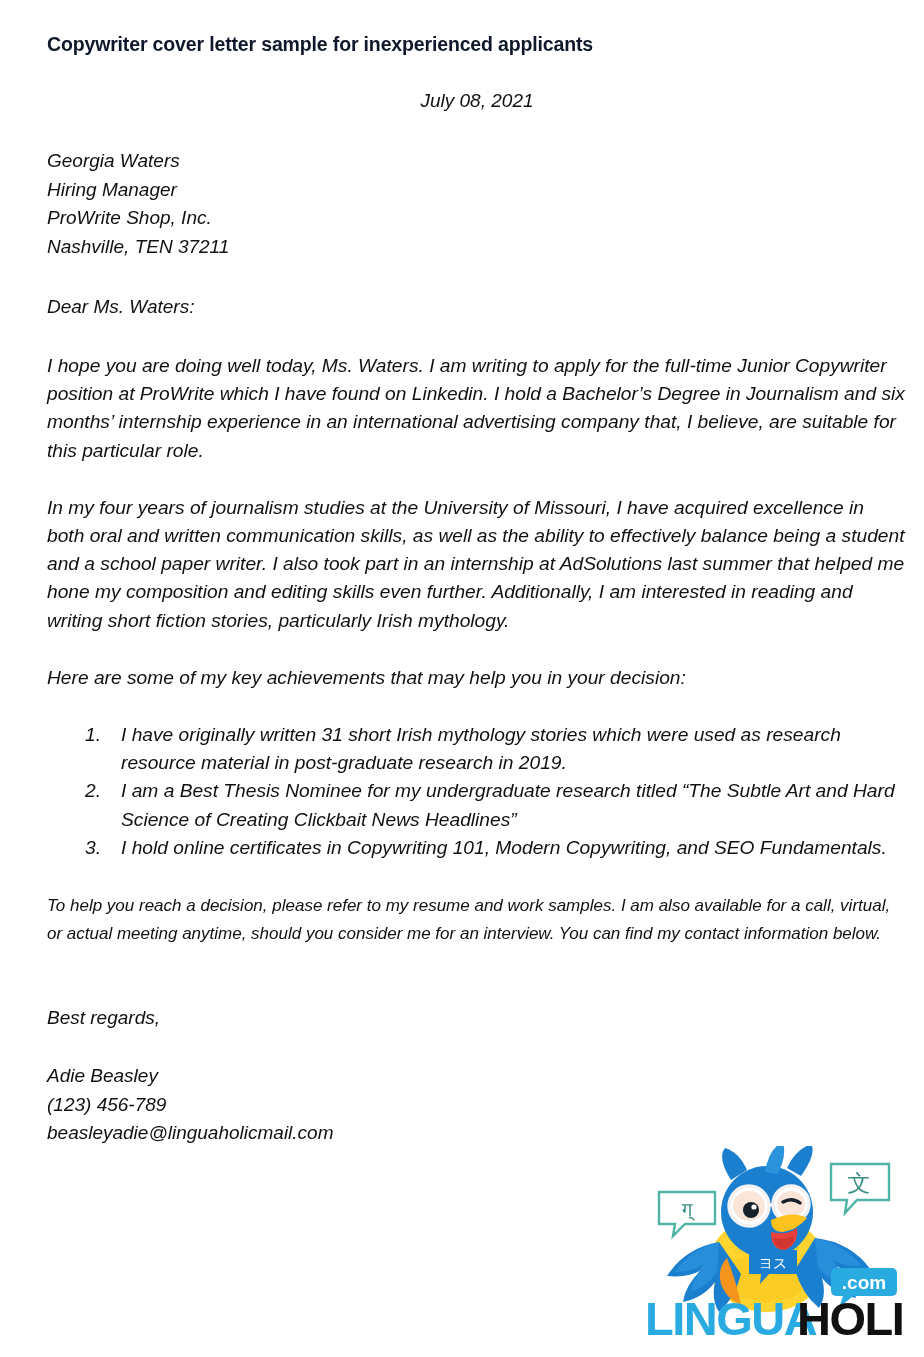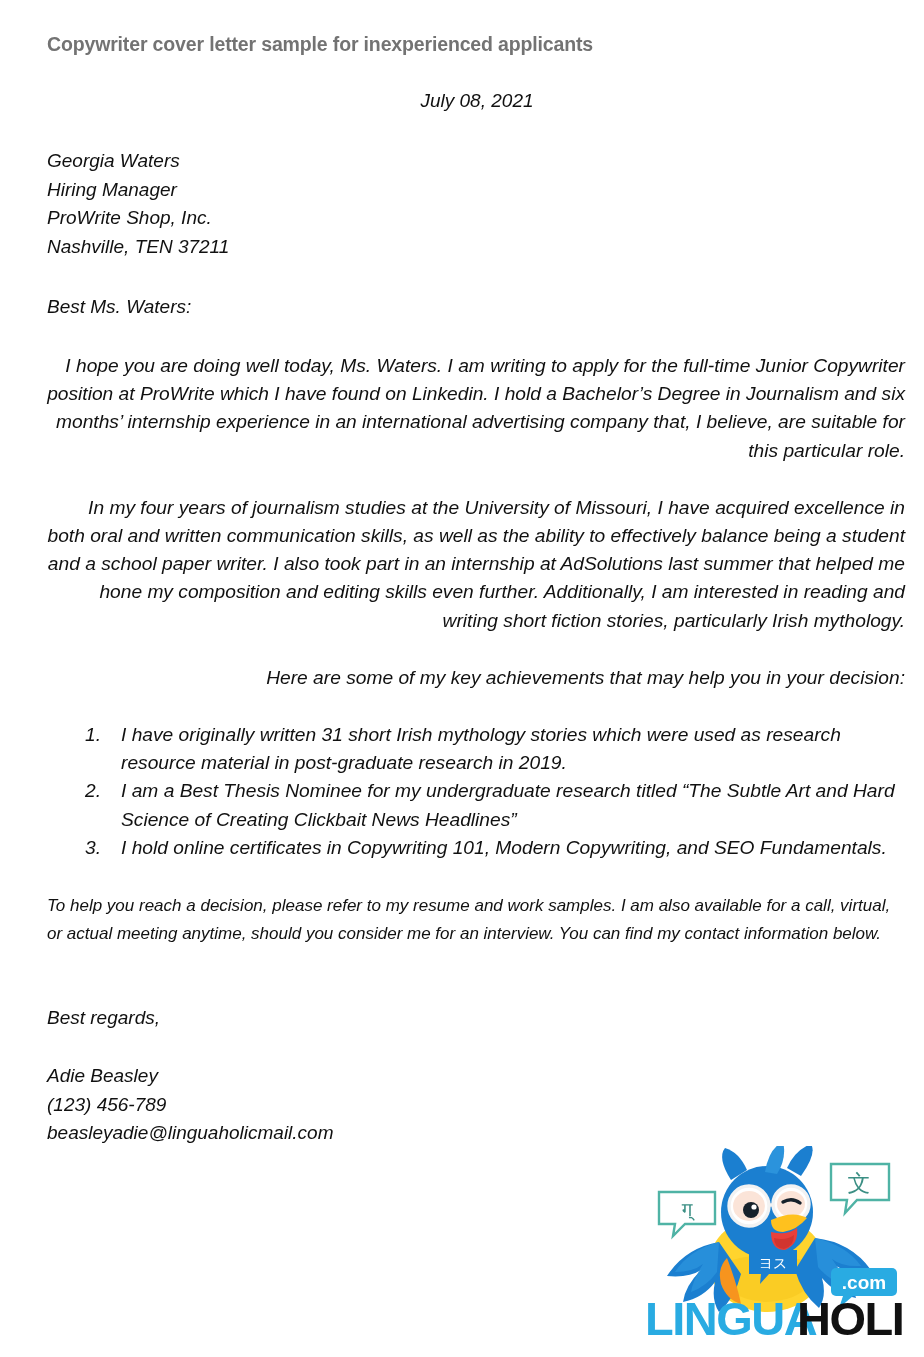--- a/index.html
+++ b/index.html
@@ -30,21 +30,21 @@
   }
 
   .doc-title {
     font-weight: bold;
     font-style: normal;
     font-size: 19.5px;
     letter-spacing: -0.15px;
     line-height: 24px;
     margin: 0;
     padding-top: 32px;
-    color: #737373;
+    color: #0f172a;
   }
 
   .letter-date {
     font-style: italic;
     font-size: 19px;
     line-height: 28px;
     margin: 0;
     padding-top: 31px;
     text-align: center;
   }
@@ -68,21 +68,21 @@
     margin: 0;
     padding-top: 32px;
   }
 
   .body-para {
     font-style: italic;
     font-size: 19.2px;
     line-height: 28.2px;
     margin: 0;
     padding-top: 29px;
-    text-align: right;
+    text-align: left;
     width: 858px;
   }
 
   .para-gap-1 { padding-top: 31px; }
   .para-gap-2 { padding-top: 29px; }
 
   .achieve-list {
     list-style: none;
     margin: 0;
     padding: 0;
@@ -155,21 +155,21 @@
 
     <p class="letter-date">July 08, 2021</p>
 
     <div class="address-block">
       <span class="addr-line">Georgia Waters</span>
       <span class="addr-line">Hiring Manager</span>
       <span class="addr-line">ProWrite Shop, Inc.</span>
       <span class="addr-line">Nashville, TEN 37211</span>
     </div>
 
-    <p class="salutation">Best Ms. Waters:</p>
+    <p class="salutation">Dear Ms. Waters:</p>
 
     <p class="body-para para-gap-1">I hope you are doing well today, Ms. Waters. I am writing to apply for the full-time Junior Copywriter position at ProWrite which I have found on Linkedin. I hold a Bachelor’s Degree in Journalism and six months’ internship experience in an international advertising company that, I believe, are suitable for this particular role.</p>
 
     <p class="body-para para-gap-2">In my four years of journalism studies at the University of Missouri, I have acquired excellence in both oral and written communication skills, as well as the ability to effectively balance being a student and a school paper writer. I also took part in an internship at AdSolutions last summer that helped me hone my composition and editing skills even further. Additionally, I am interested in reading and writing short fiction stories, particularly Irish mythology.</p>
 
     <p class="body-para para-gap-2">Here are some of my key achievements that may help you in your decision:</p>
 
     <ol class="achieve-list">
       <li class="achieve-item">
         <span class="item-num">1.</span>

